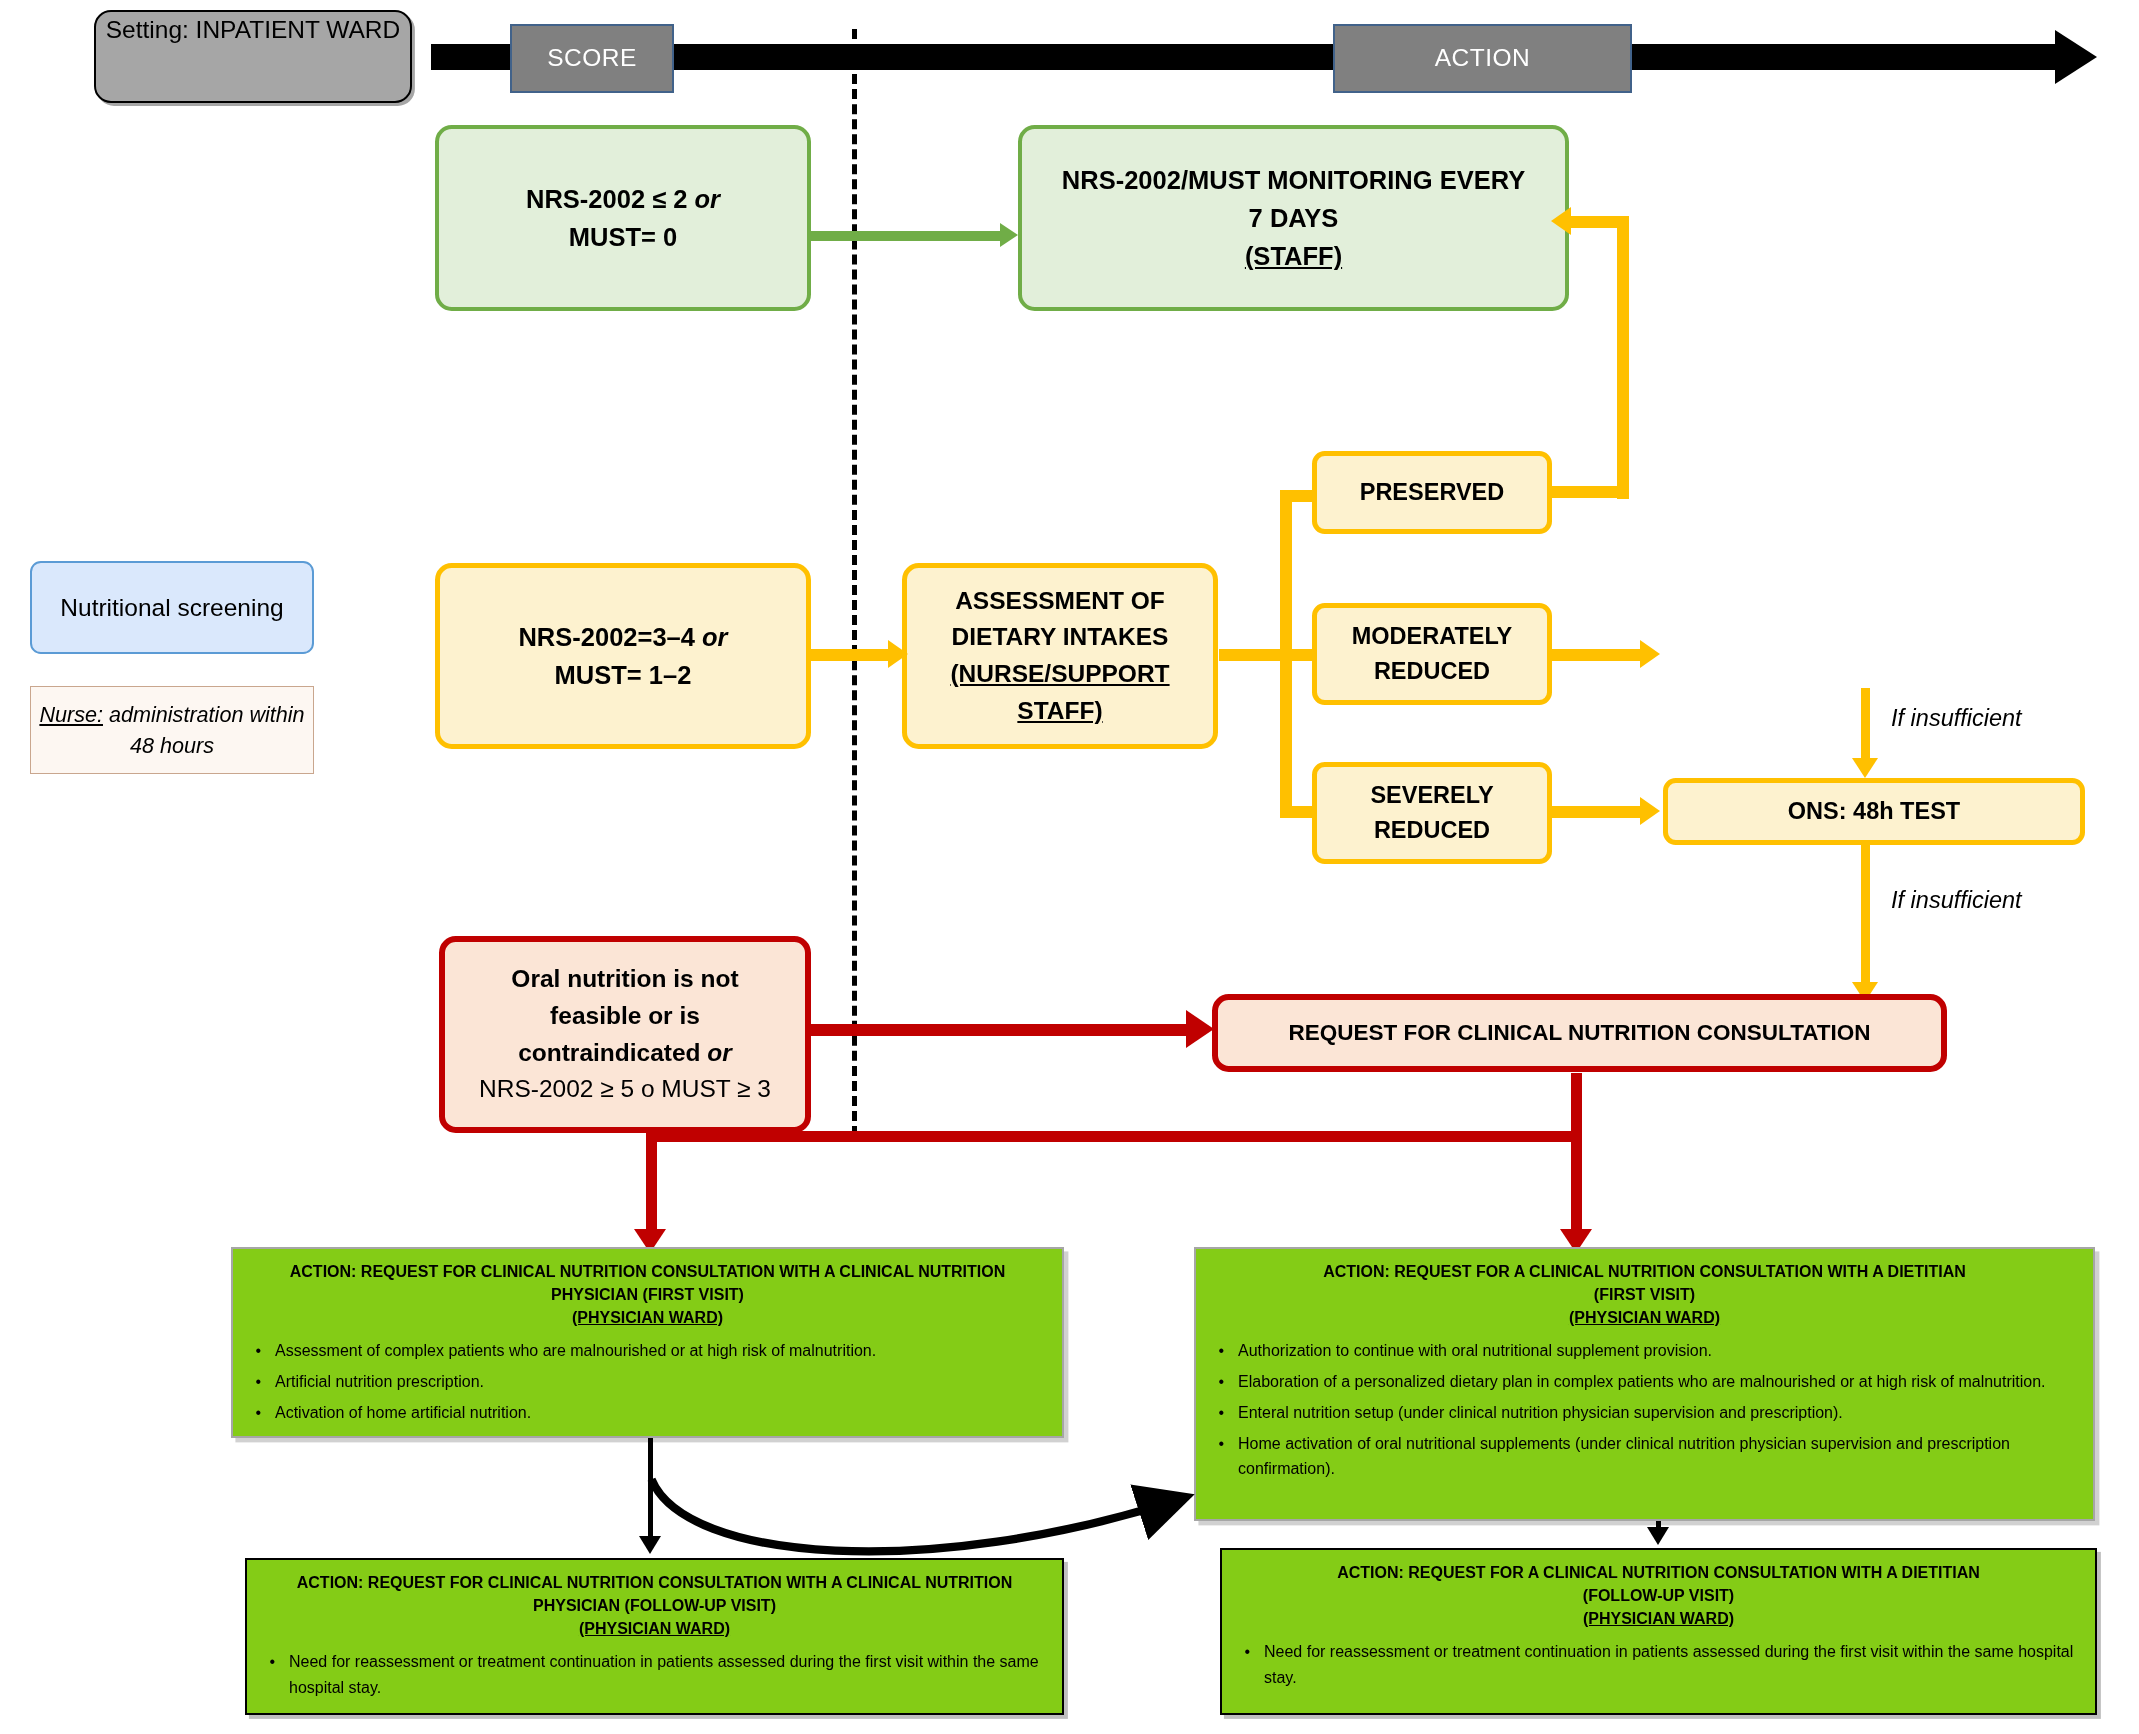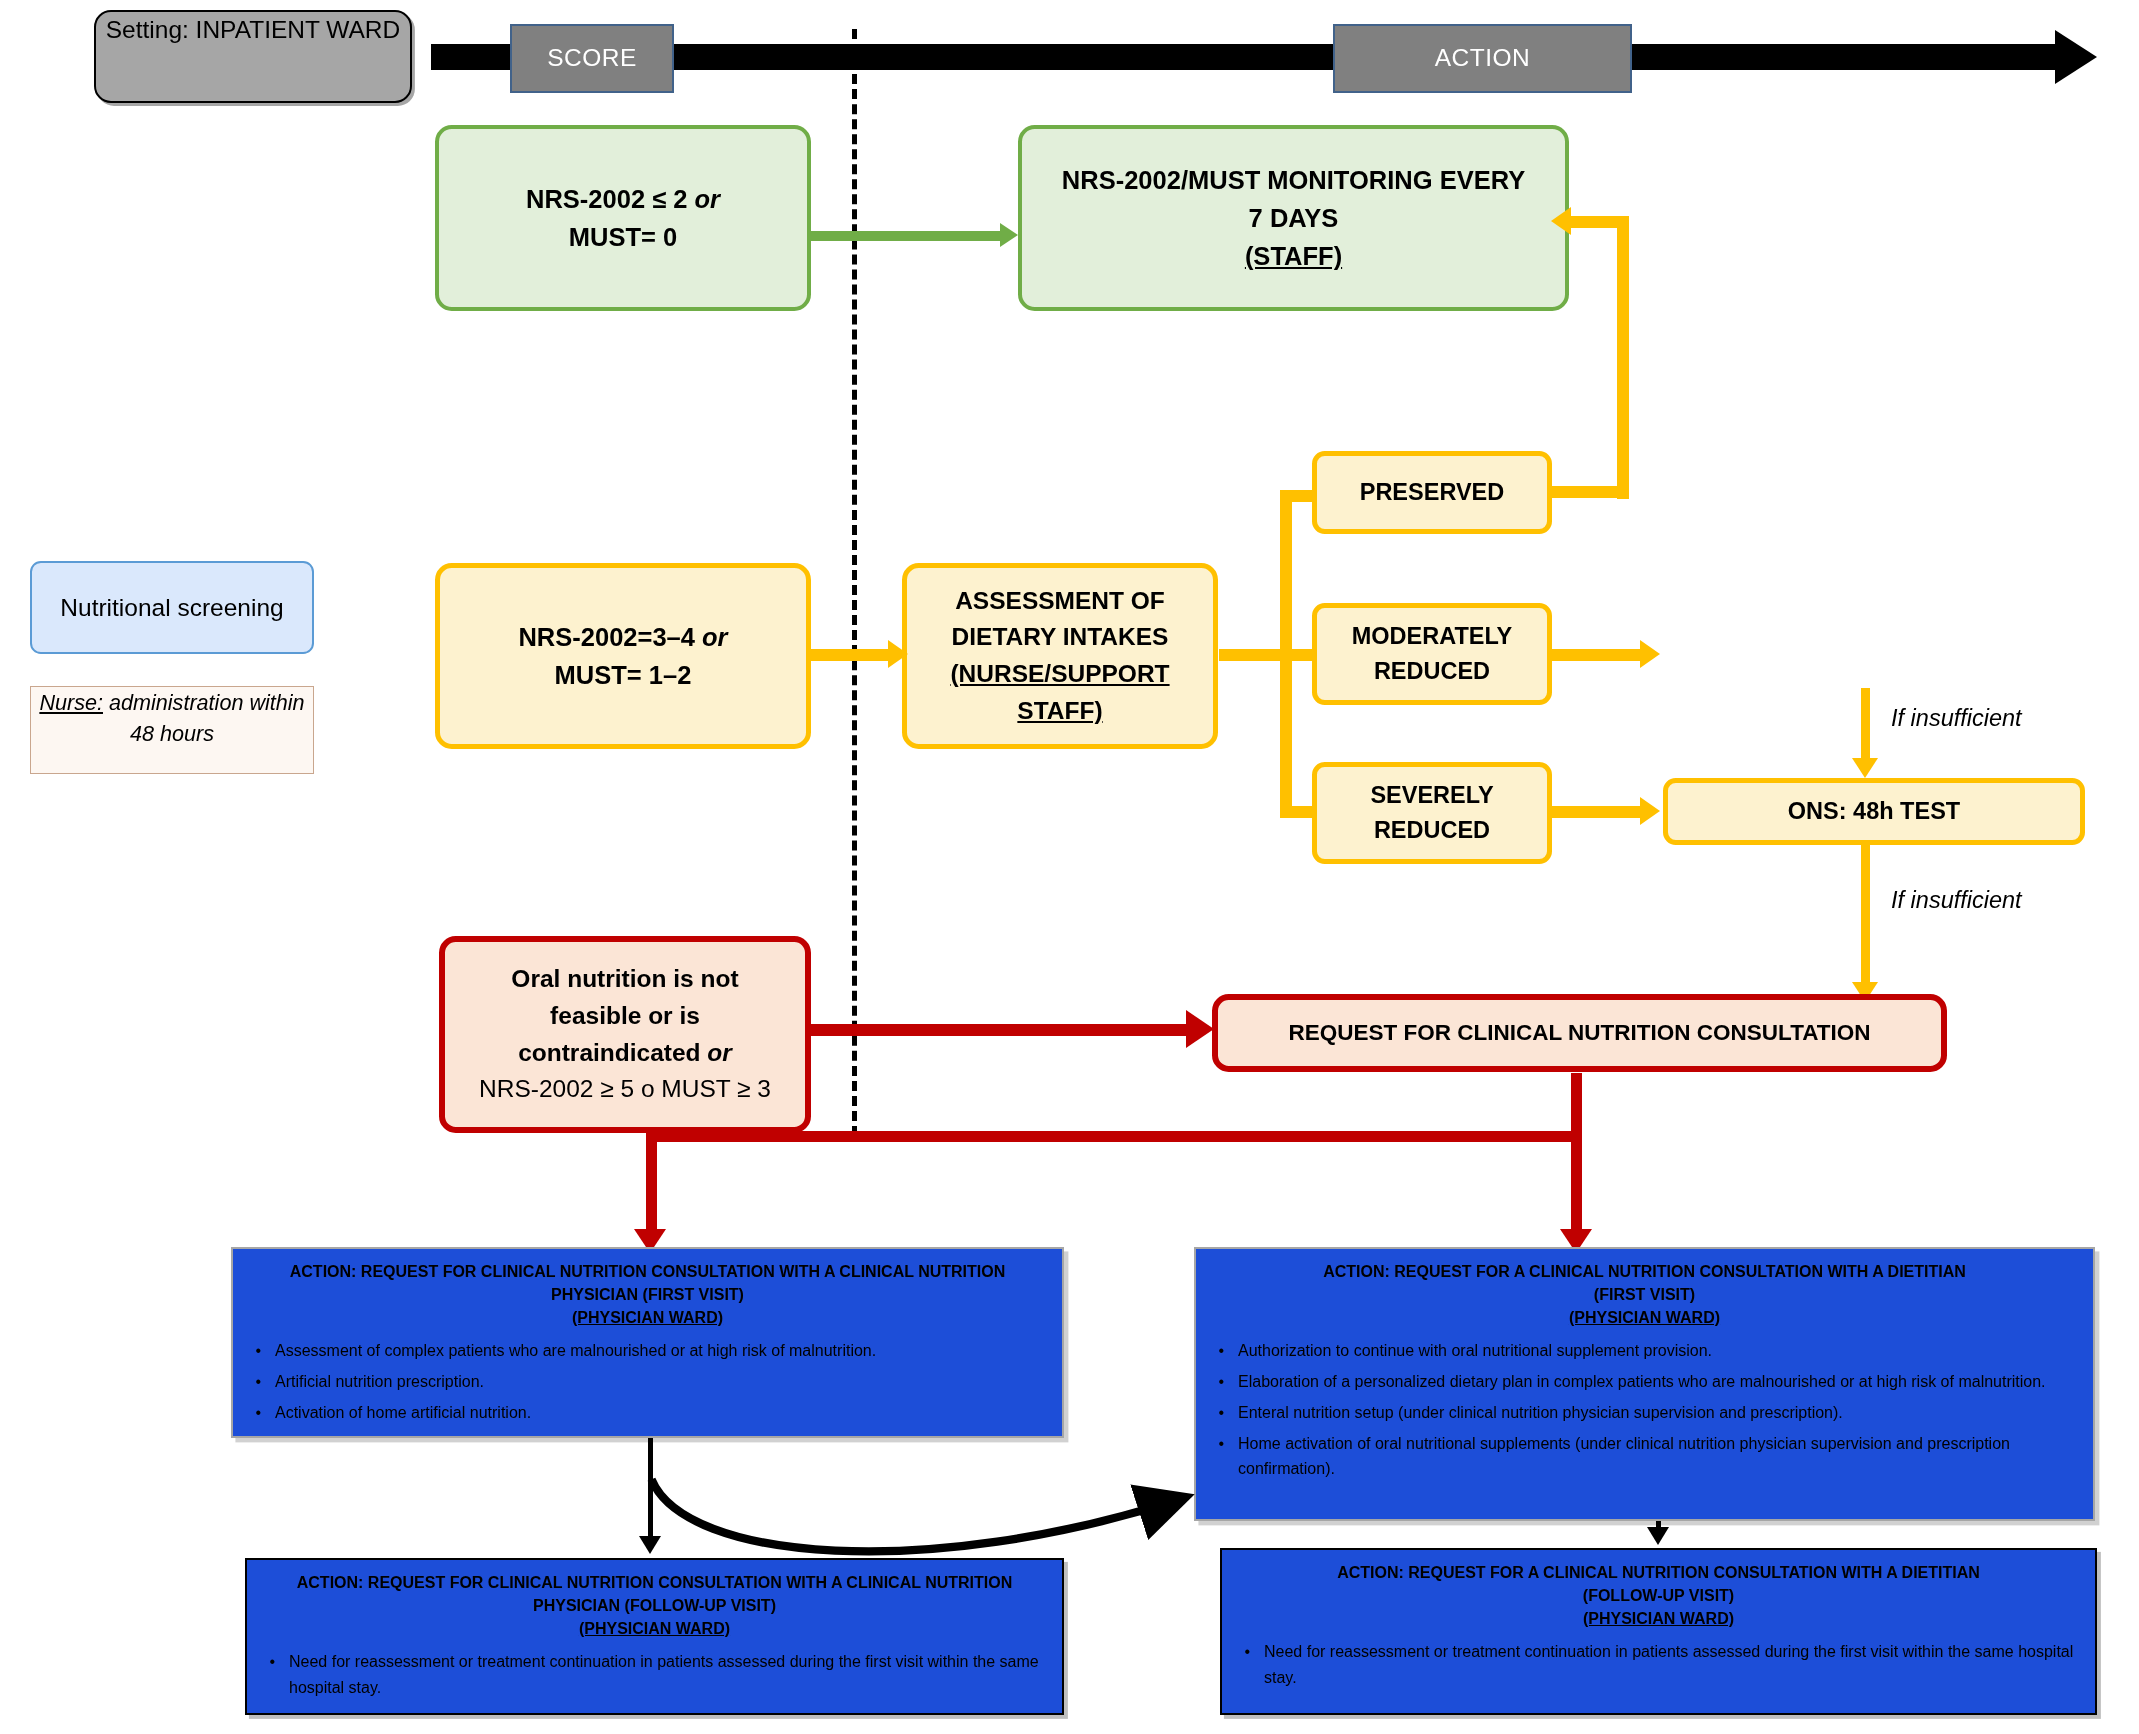--- a/index.html
+++ b/index.html
@@ -56,34 +56,34 @@
   
   .legend-blue{
     position:absolute;box-sizing:border-box;
     background:#dae8fc;border:2.4px solid #5b9bd5;border-radius:10.8px;
     display:flex;align-items:center;justify-content:center;text-align:center;
     font-size:24.5px;color:#000;line-height:1.45;
   }
   .legend-note{
     position:absolute;box-sizing:border-box;
     background:#fdf7f2;border:1.5px solid #c9a68e;
-    display:flex;align-items:flex-start;justify-content:center;text-align:center;
+    display:flex;align-items:center;justify-content:center;text-align:center;
     font-size:21.6px;color:#000;line-height:1.45;font-style:italic;
   }
 
   
   .divider{
     position:absolute;
     border-left:5.4px dashed #000;
   }
 
   
   .pbox{
     position:absolute;box-sizing:border-box;
-    background:#1d4ed8;border:2px solid #a6a6a6;
+    background:#84cc16;border:2px solid #a6a6a6;
     box-shadow:4.4px 4.4px 0 rgba(0,0,0,.18);
     color:#000;
   }
   .pbox.strong{border:2.4px solid #000;box-shadow:3.9px 3.9px 0 rgba(0,0,0,.25);}
   .pbox .hd{
     text-align:center;font-weight:bold;font-size:16px;line-height:1.45;
     padding:10.8px 19.6px 0 19.6px;
   }
   .pbox .hd .ward{display:block;text-decoration:underline;font-weight:bold;}
   .pbox ul{

